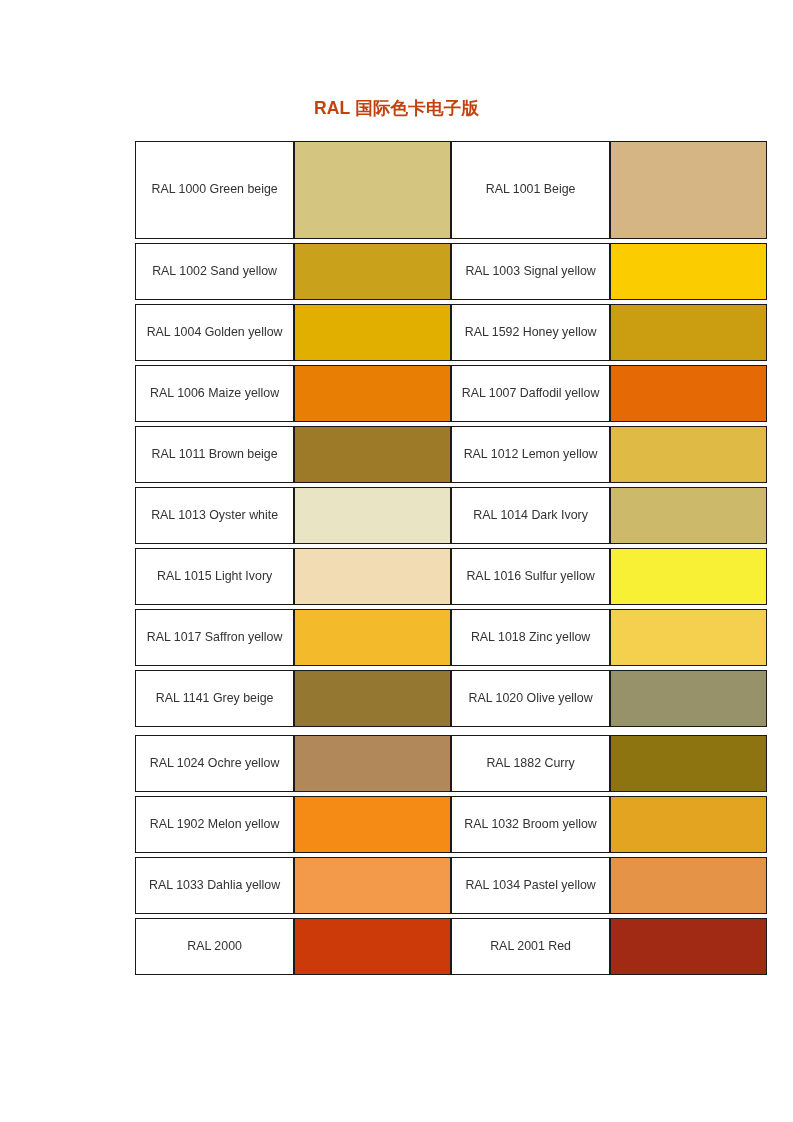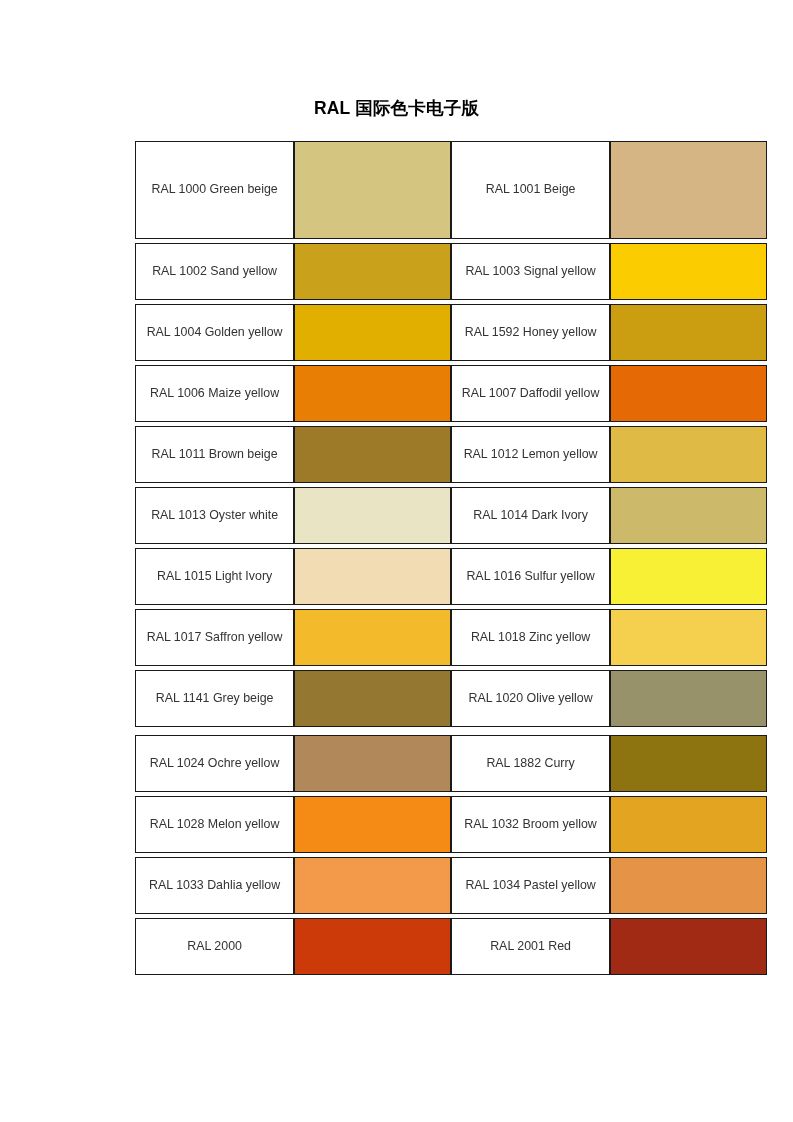--- a/index.html
+++ b/index.html
@@ -27,21 +27,21 @@
 
   .doc-title {
     position: absolute;
     top: 96px;
     left: 0;
     width: 793px;
     text-align: center;
     font-size: 17.5px;
     font-weight: bold;
     letter-spacing: 0.2px;
-    color: #000000;
+    color: #c2410c;
     font-family: "Liberation Sans", "DejaVu Sans", sans-serif;
   }
 
   .ral-table {
     position: absolute;
     top: 141px;
     left: 135px;
     width: 632px;
     border-collapse: separate;
     border-spacing: 0;
@@ -240,21 +240,21 @@
           </td>
           <td class="label-cell">RAL 1882 Curry</td>
           <td class="swatch-cell">
             <span class="swatch" style="background: rgb(142, 116, 16);"></span>
           </td>
         </tr>
         <tr class="row-spacer">
           <td colspan="4"></td>
         </tr>
         <tr class="row-std">
-          <td class="label-cell">RAL 1028 Melon yellow</td>
+          <td class="label-cell">RAL 1902 Melon yellow</td>
           <td class="swatch-cell">
             <span class="swatch" style="background: rgb(245, 138, 20);"></span>
           </td>
           <td class="label-cell">RAL 1032 Broom yellow</td>
           <td class="swatch-cell">
             <span class="swatch" style="background: rgb(226, 164, 33);"></span>
           </td>
         </tr>
         <tr class="row-spacer">
           <td colspan="4"></td>

